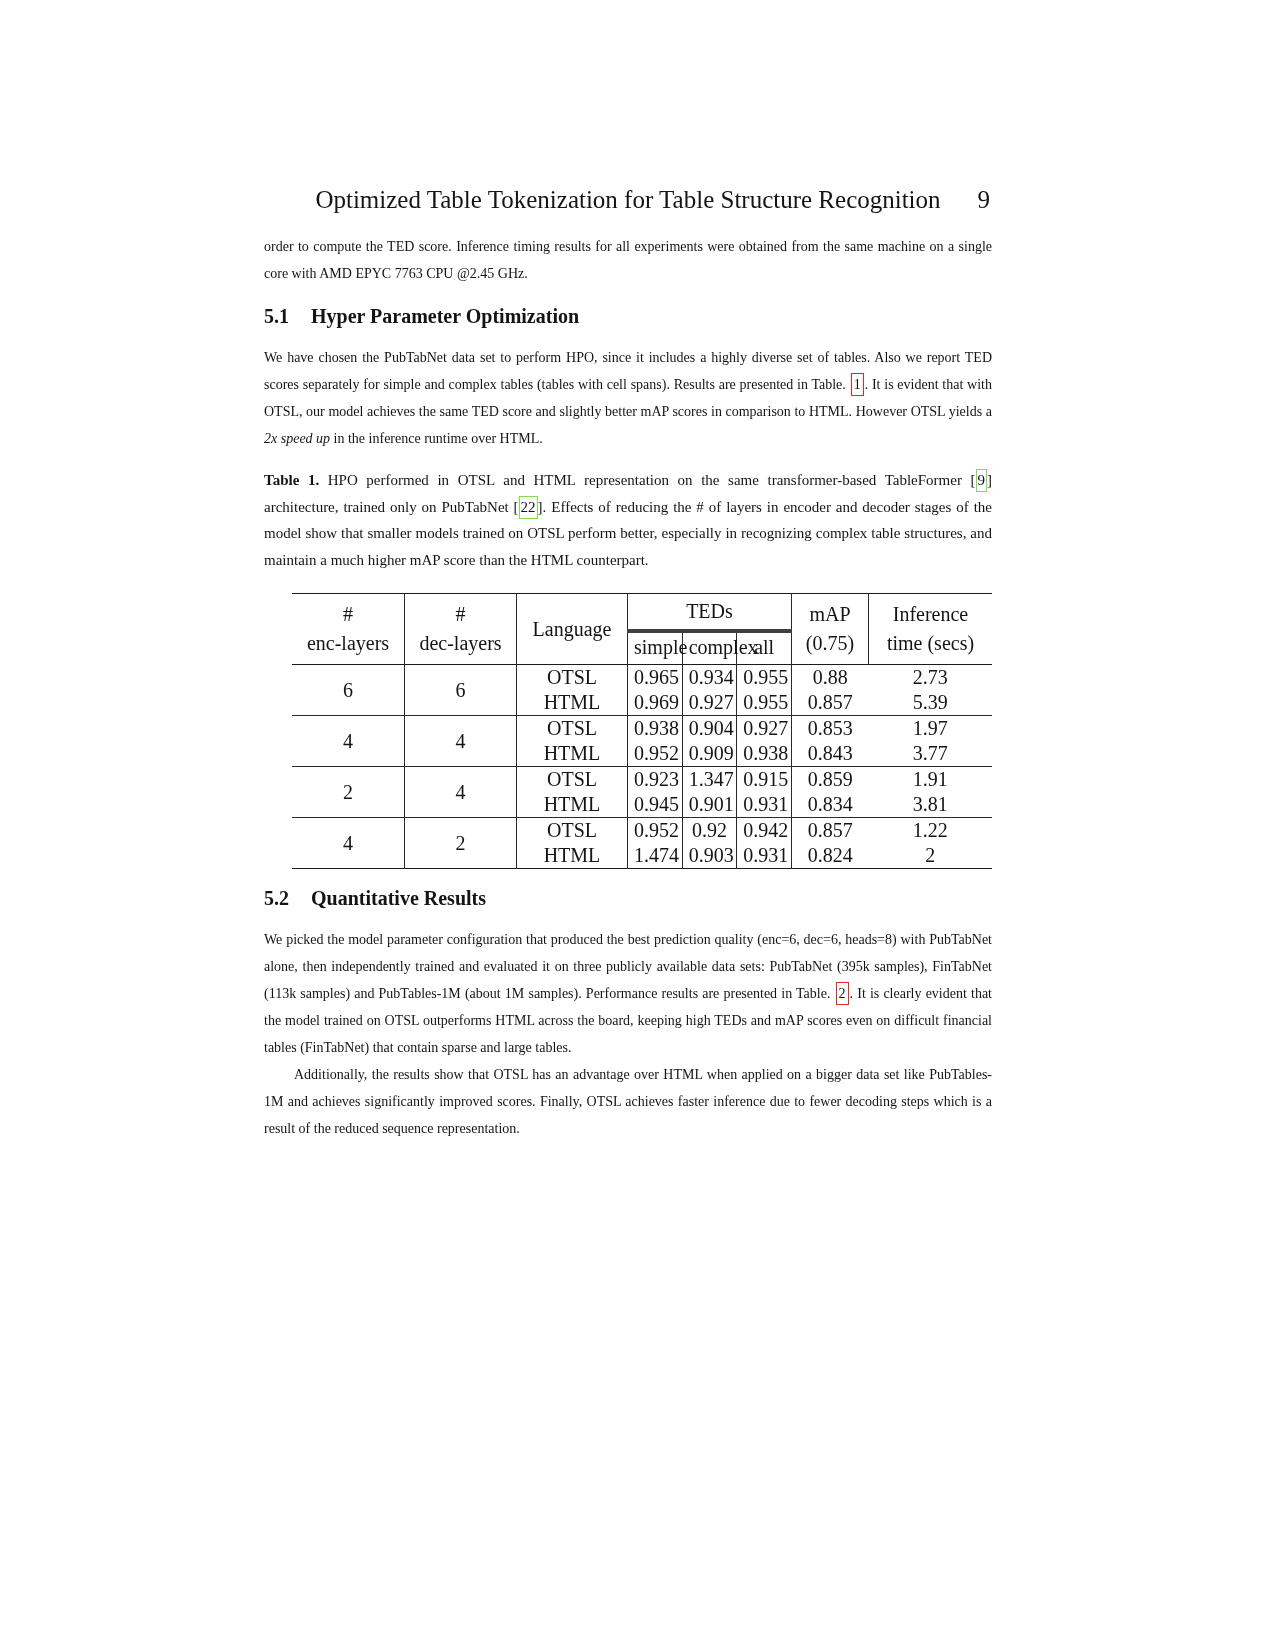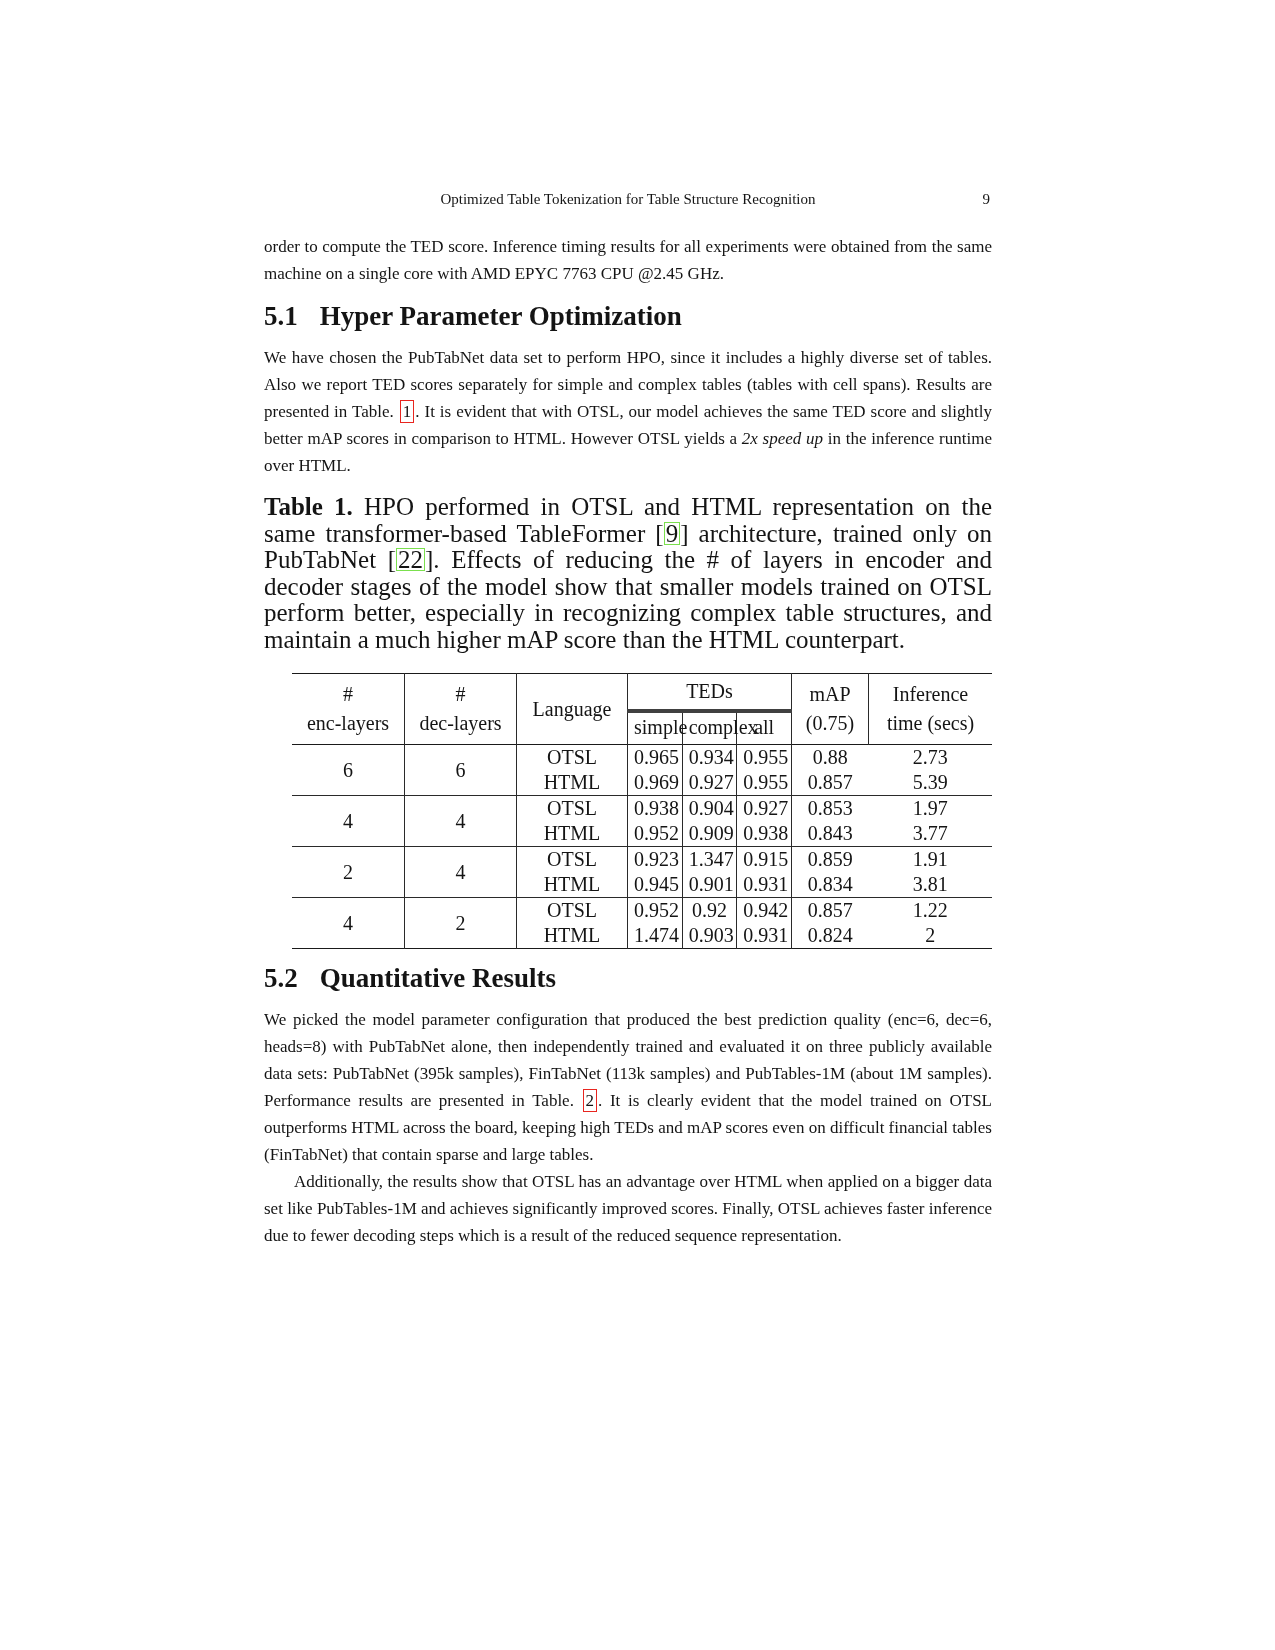--- a/index.html
+++ b/index.html
@@ -7,36 +7,36 @@
     --cite-color:#7be04e;
     --ink:#141414;
   }
   html,body{margin:0;padding:0;}
   body{
     width:1275px;height:1650px;background:#ffffff;position:relative;
     font-family:"Liberation Serif","DejaVu Serif",serif;color:var(--ink);
     -webkit-font-smoothing:antialiased;
   }
   .content{position:absolute;left:264px;top:186px;width:728px;}
-  .running-head{position:relative;font-size:15px;line-height:27px;height:27px;margin-bottom:20px;}
+  .running-head{position:relative;font-size:25px;line-height:27px;height:27px;margin-bottom:20px;}
   .rh-title{display:block;text-align:center;}
   .rh-page{position:absolute;right:2px;top:0;}
-  p.para{font-size:17px;line-height:27px;text-align:justify;margin:0;}
-  .section-heading{font-size:27px;line-height:27px;font-weight:bold;margin:16px 0 14px 0;}
+  p.para{font-size:14px;line-height:27px;text-align:justify;margin:0;}
+  .section-heading{font-size:20px;line-height:27px;font-weight:bold;margin:16px 0 14px 0;}
   .section-heading .sec-num{margin-right:22px;}
   .it{font-style:italic;}
   .ref-box{
     display:inline-block;border:1.5px solid var(--ref-color);
     padding:0 2px;line-height:21px;margin:0 1px;
   }
   .cite-box{
     display:inline-block;border:1.5px solid var(--cite-color);
     padding:0 1px;line-height:21px;
   }
-  .caption{font-size:25px;line-height:26.5px;text-align:justify;margin:15px 0 0 0;}
+  .caption{font-size:15px;line-height:26.5px;text-align:justify;margin:15px 0 0 0;}
   .caption .cap-label{font-weight:bold;}
   .indent{text-indent:30px;}
   .tbl-wrap{margin:20px 0 0 28px;}
   table.paper-table{
     border-collapse:collapse;table-layout:fixed;width:700px;
     font-size:20px;border-top:1.6px solid #1a1a1a;border-bottom:1.6px solid #1a1a1a;
   }
   table.paper-table thead{border-bottom:1.6px solid #1a1a1a;}
   table.paper-table tbody + tbody{border-top:1px solid #2a2a2a;}
   table.paper-table th,table.paper-table td{

